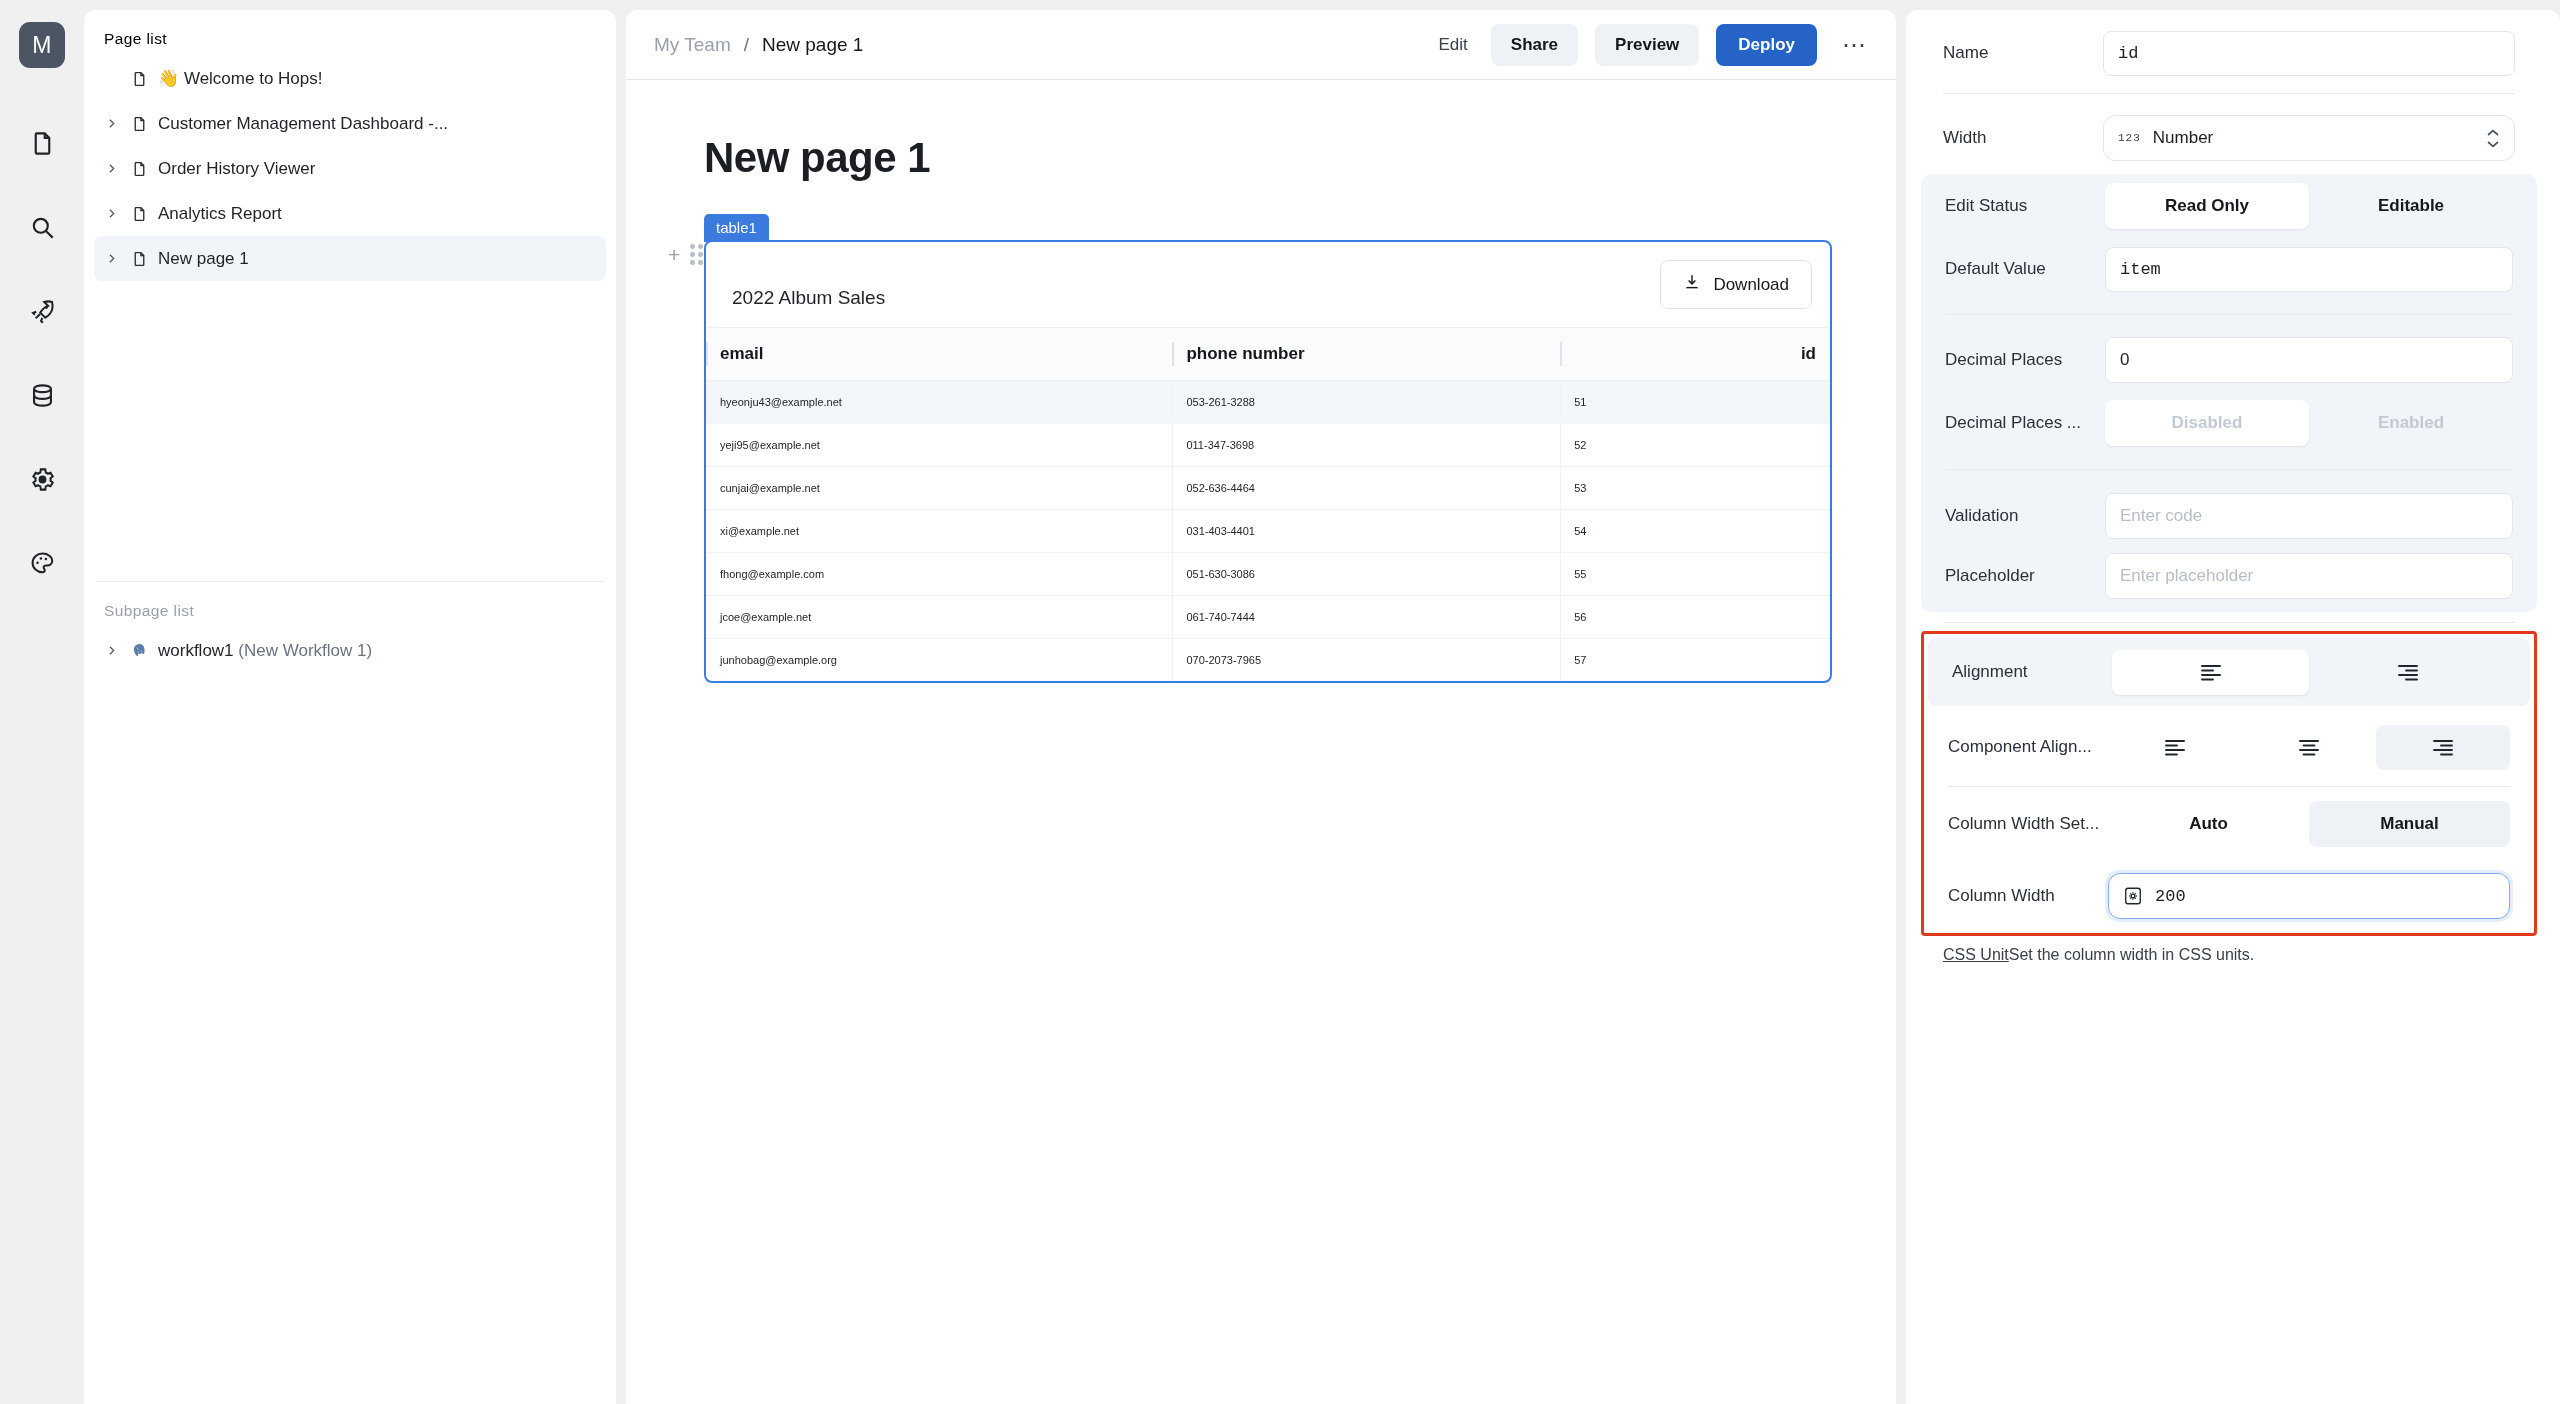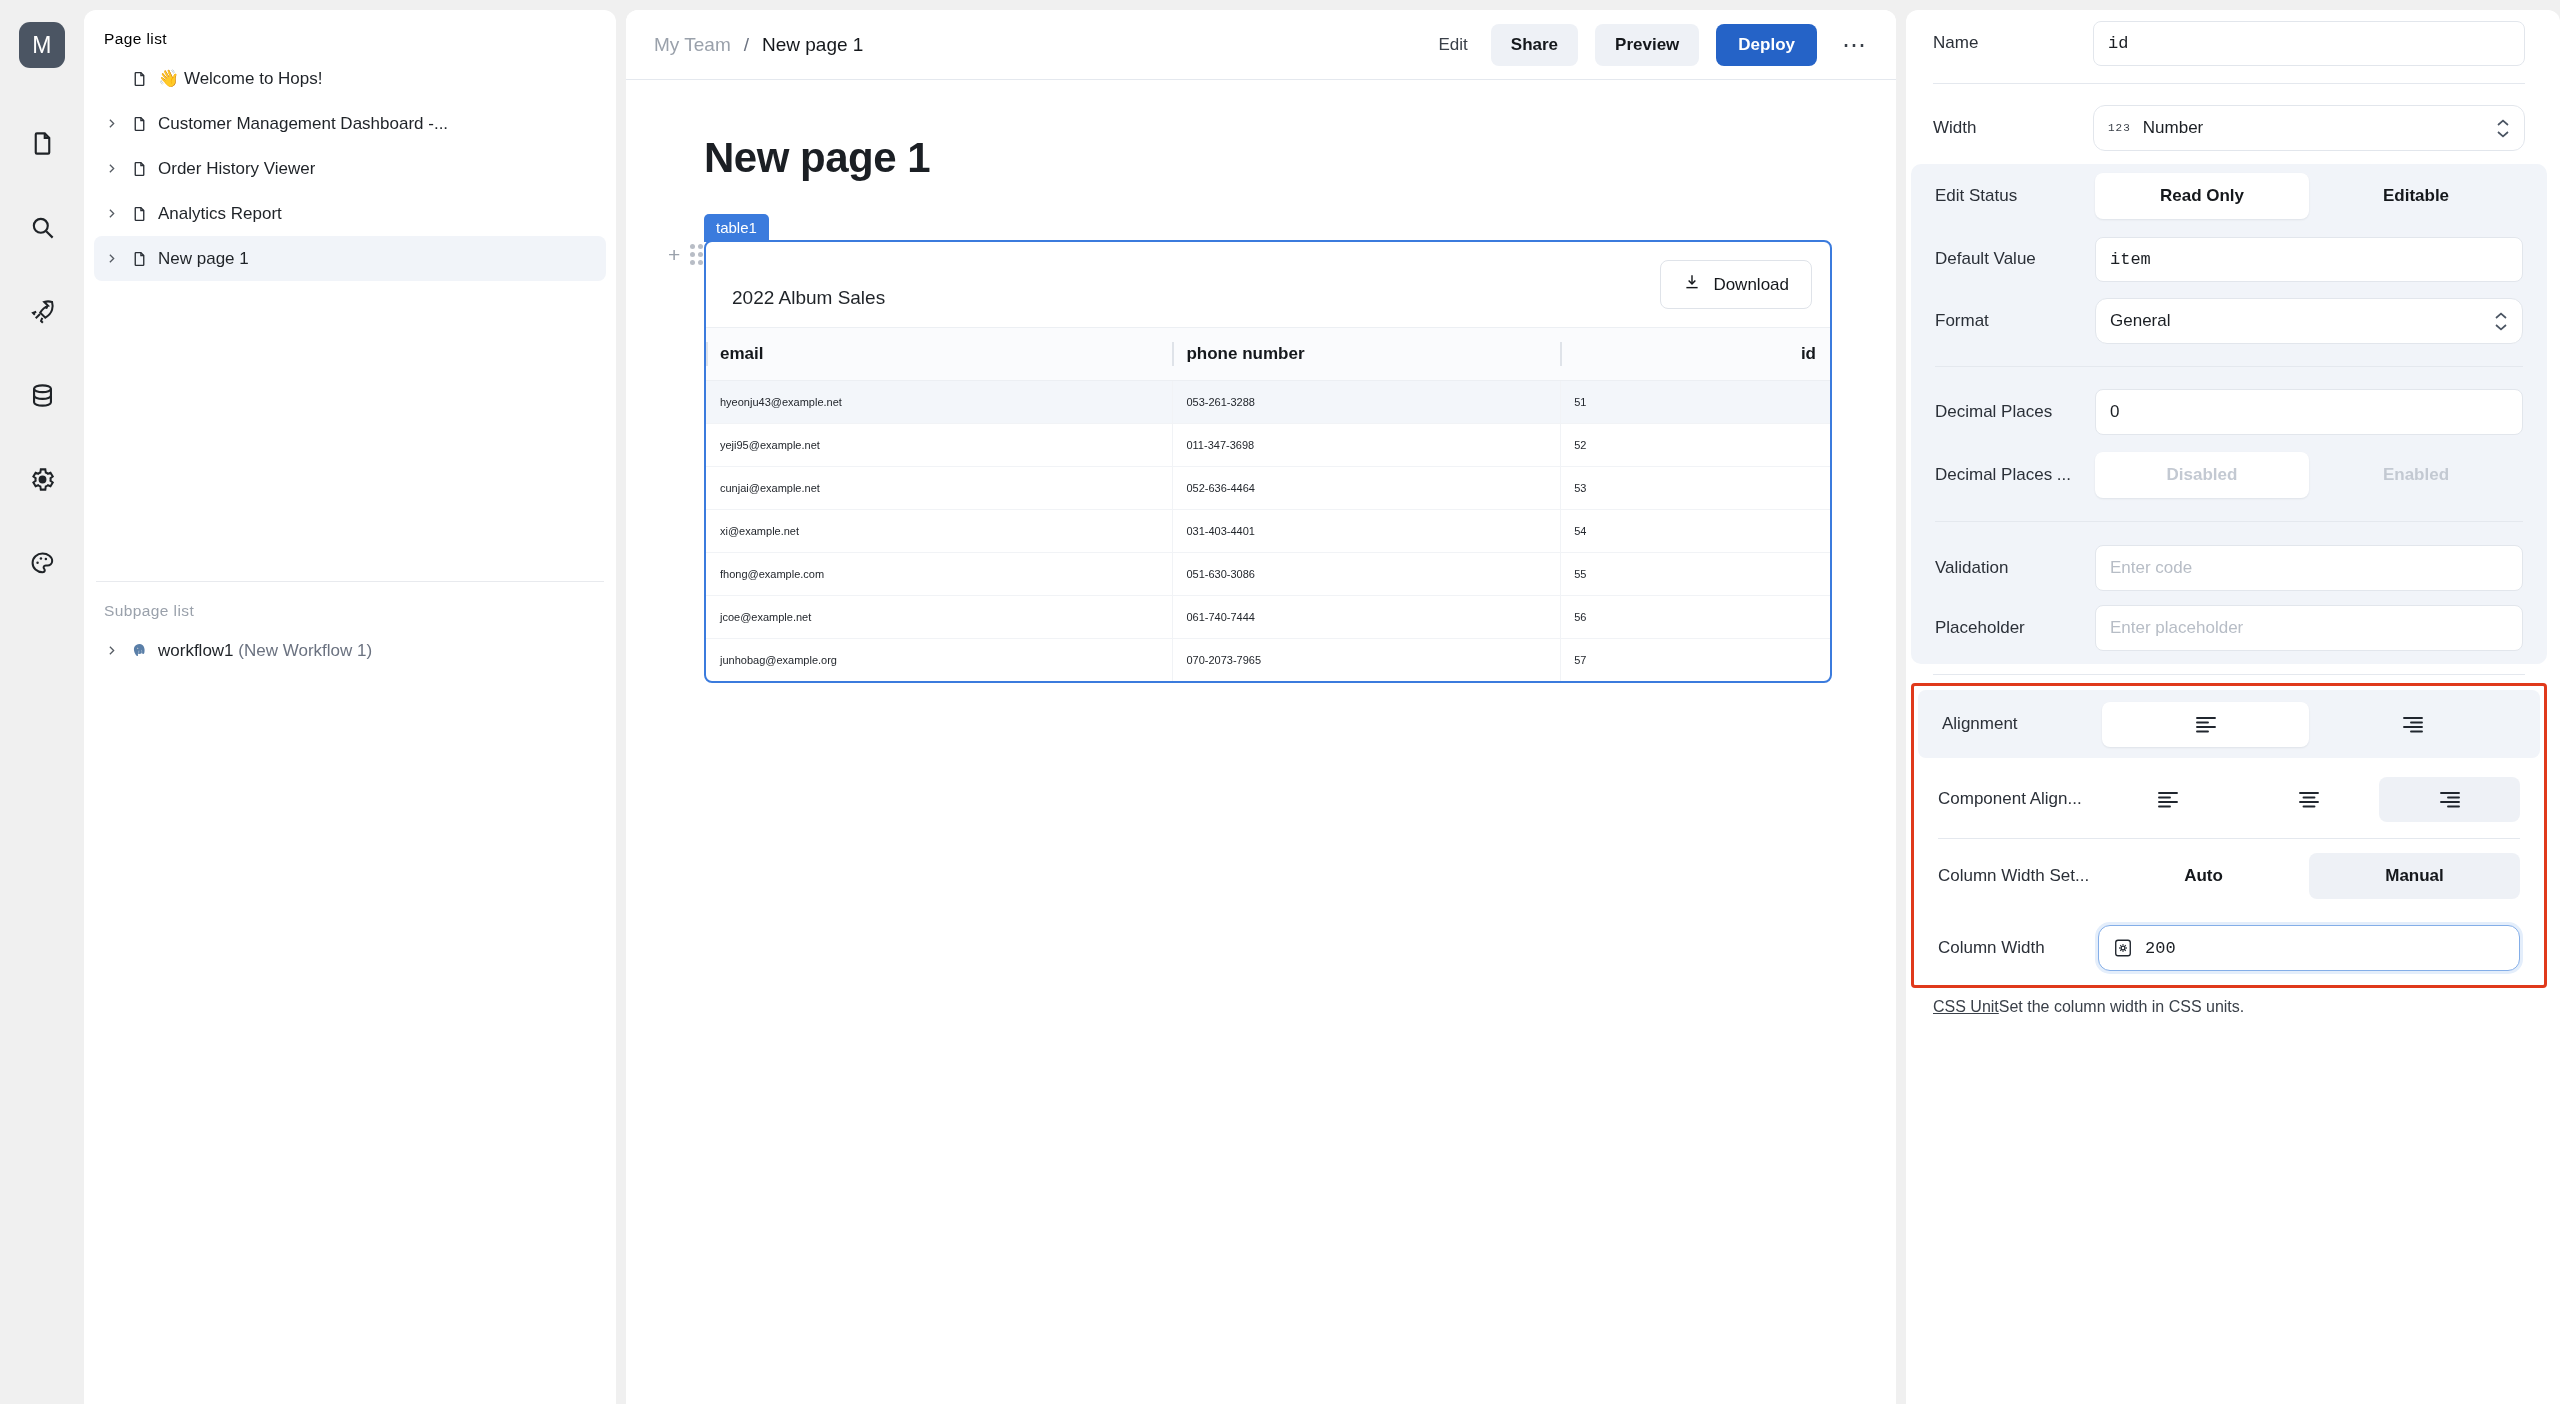--- a/index.html
+++ b/index.html
@@ -161,21 +161,21 @@
   table.grid tbody tr.hl td { background: #f3f6fa; }
   table.grid tbody tr:last-child td { border-bottom: none; }
   .col-a { width: 41.5%; } .col-b { width: 34.5%; } .col-c { width: 24%; }
 
   
   .inspector {
     width: 654px; flex: 0 0 654px; margin: 10px 0 0 10px; background: #fff;
     height: 1394px; border-radius: 12px 12px 0 0; position: relative;
     overflow: hidden;
   }
-  .insp-scroll { position: absolute; inset: 0 8px 0 0; padding: 3px; }
+  .insp-scroll { position: absolute; inset: 0 8px 0 0; padding: 13px; }
   .field-row {
     display: flex; align-items: center; padding: 0 24px 0 24px; min-height: 60px;
   }
   .field-label {
     font-size: 17px; color: #2b3038; flex: 0 0 160px;
     white-space: nowrap; overflow: hidden; text-overflow: ellipsis;
   }
   .field-ctl { flex: 1 1 auto; display: flex; align-items: center; }
   .txt-input {
     width: 100%; border: 1px solid #e2e6ec; border-radius: 8px; background: #fff;
@@ -513,36 +513,20 @@
           </span>
         </div>
 
         <div class="field-row" style="min-height:62px">
           <span class="field-label">Default Value</span>
           <span class="field-ctl">
             <input class="txt-input" value="item" style="">
           </span>
         </div>
 
-        <div class="field-row" style="min-height:62px">
-          <span class="field-label">Format</span>
-          <span class="field-ctl">
-            <span class="select-ctl">
-              <span>General</span>
-              <span class="caret">
-                <svg viewBox="0 0 14 8" fill="none" stroke="currentColor" stroke-width="1.7">
-                    <path d="M2 6 7 1.6 12 6"></path>
-                  </svg>
-                <svg viewBox="0 0 14 8" fill="none" stroke="currentColor" stroke-width="1.7">
-                    <path d="M2 2 7 6.4 12 2"></path>
-                  </svg>
-              </span>
-            </span>
-          </span>
-        </div>
 
         <div class="hr"></div>
 
         <div class="field-row" style="min-height:62px">
           <span class="field-label">Decimal Places</span>
           <span class="field-ctl">
             <input class="txt-input sans" value="0" style="">
           </span>
         </div>
 

